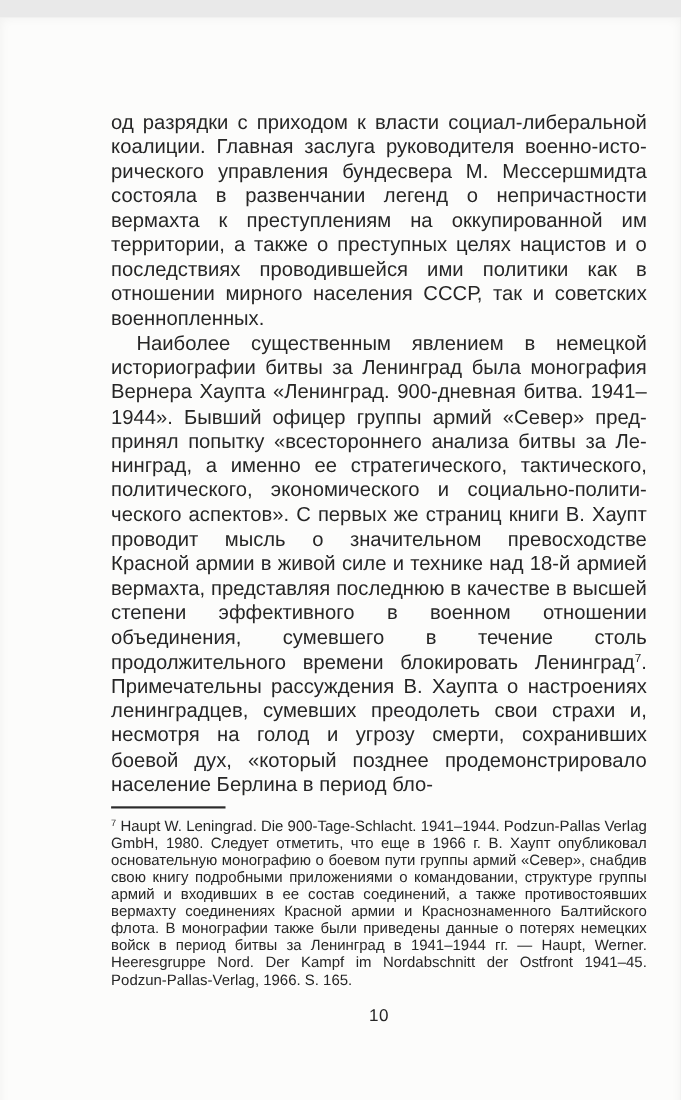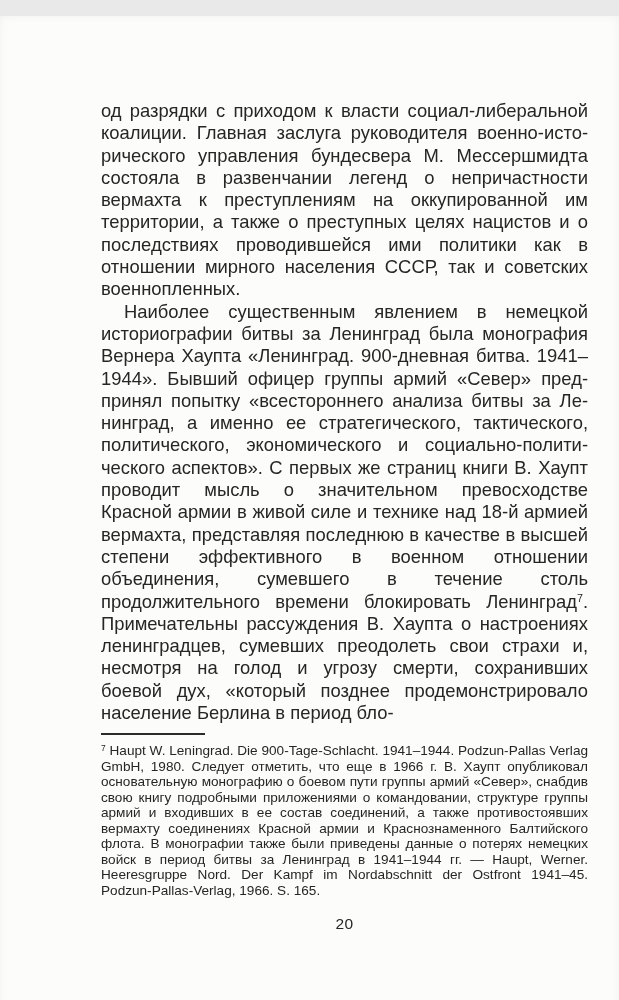--- a/index.html
+++ b/index.html
@@ -88,15 +88,15 @@
   <div class="text-block">
     <p class="body-para">од разрядки с приходом к власти социал-либеральной коалиции. Главная заслуга руководителя военно-исто­рического управления бундесвера М. Мессершмидта со­стояла в развенчании легенд о непричастности вермах­та к преступлениям на оккупированной им территории, а также о преступных целях нацистов и о последствиях проводившейся ими политики как в отношении мирно­го населения СССР, так и советских военнопленных.</p>
     <p class="body-para indented"><span>Наиболее существенным явлением в немецкой историографии битвы за Ленинград была монография Вернера Хаупта «Ленинград. 900-дневная битва. 1941–1944». Бывший офицер группы армий «Север» пред­принял попытку «всестороннего анализа битвы за Ле­нинград, а именно ее стратегического, тактического, политического, экономического и социально-полити­ческого аспектов». С первых же страниц книги В. Хаупт проводит мысль о значительном превосходстве Красной армии в живой силе и технике над 18-й армией вермах­та, представляя последнюю в качестве в высшей степе­ни эффективного в военном отношении объединения, сумевшего в течение столь продолжительного времени блокировать Ленинград</span><sup class="fnref">7</sup><span>. Примечательны рассужде­ния В. Хаупта о настроениях ленинградцев, сумевших преодолеть свои страхи и, несмотря на голод и угрозу смерти, сохранивших боевой дух, «который позднее продемонстрировало население Берлина в период бло-</span></p>
   </div>
 
   <div class="footnote-block">
     <div class="footnote-rule"></div>
     <p class="footnote-para"><sup class="fnmark">7</sup> <span>Haupt W. Leningrad. Die 900-Tage-Schlacht. 1941–1944. Podzun-Pallas Verlag GmbH, 1980. Следует отметить, что еще в 1966 г. В. Хаупт опубликовал основательную монографию о боевом пути группы армий «Север», снабдив свою книгу подробными прило­жениями о командовании, структуре группы армий и входивших в ее состав соединений, а также противостоявших вермахту со­единениях Красной армии и Краснознаменного Балтийского флота. В монографии также были приведены данные о потерях немецких войск в период битвы за Ленинград в 1941–1944 гг. — Haupt, Werner. Heeresgruppe Nord. Der Kampf im Nordabschnitt der Ostfront 1941–45. Podzun-Pallas-Verlag, 1966. S. 165.</span></p>
   </div>
 
-  <div class="page-number">20</div>
+  <div class="page-number">10</div>
 
 </div>
 
 </body></html>

